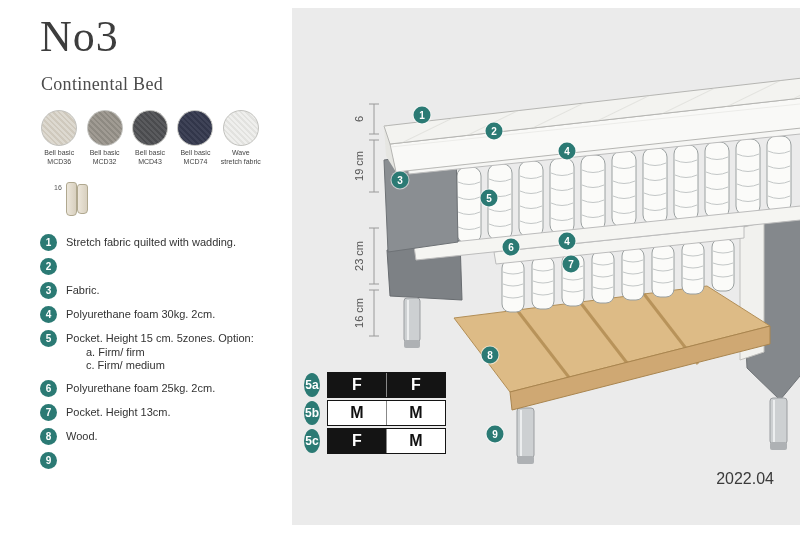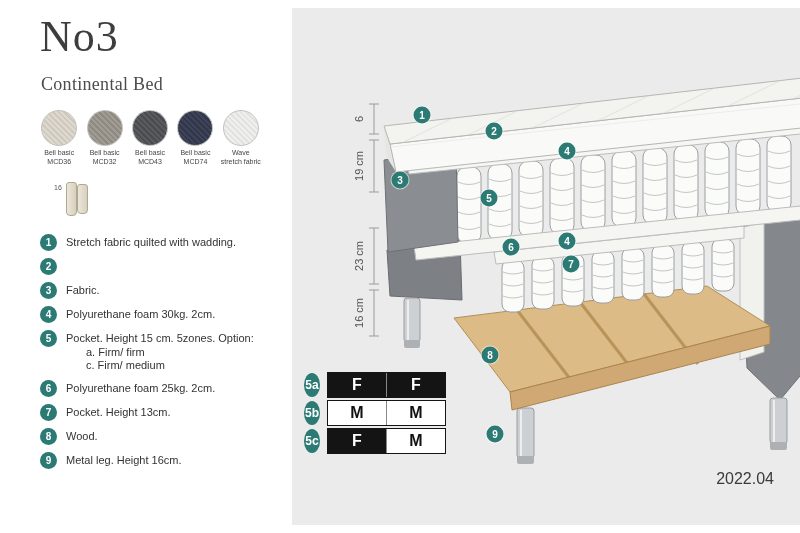--- a/index.html
+++ b/index.html
@@ -154,23 +154,20 @@
           </div>
       </li>
       <li class="legend-item">
         <span class="num-badge">8</span>
         <div class="legend-text-block">
             <div class="legend-text">Wood.</div>
           </div>
       </li>
       <li class="legend-item">
         <span class="num-badge">9</span>
-        <div class="legend-text-block">
-            <div class="legend-text">Metal leg. Height 16cm.</div>
-          </div>
       </li>
     </ul>
   </div>
 
   <div class="right">
 
     <svg class="scene" width="530" height="517" viewBox="0 8 530 517">
       <defs>
         <pattern id="quilt" width="22" height="22" patternUnits="userSpaceOnUse" patternTransform="rotate(64)">
           <line x1="0" y1="0" x2="0" y2="22" stroke="#d6d6d2" stroke-width="1.2"></line>

